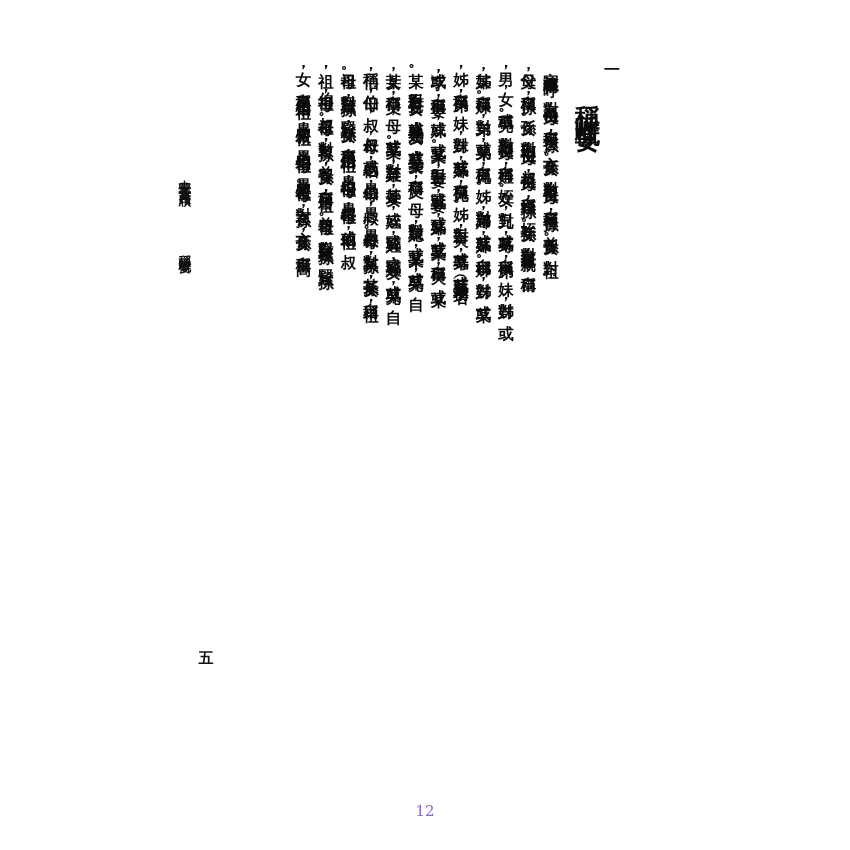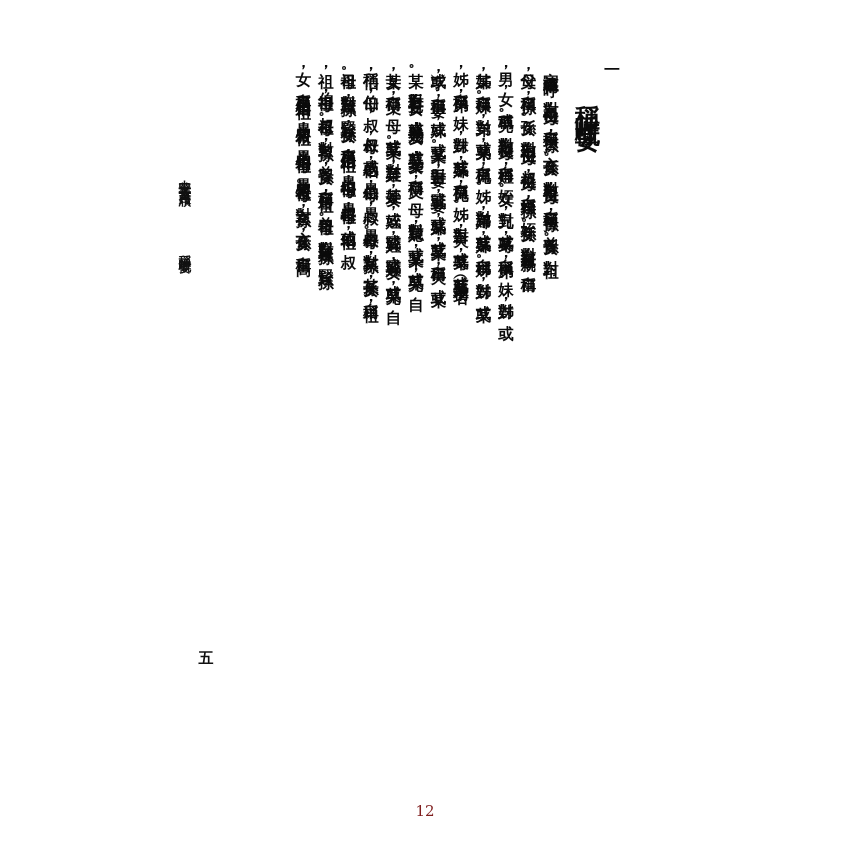--- a/index.html
+++ b/index.html
@@ -92,21 +92,21 @@
   }
 
   
   #folio-bottom {
     position: absolute;
     left: 0;
     right: 0;
     bottom: 30px;
     text-align: center;
     font-size: 15px;
-    color: #7f1d1d;
+    color: #8b5cf6;
     font-family: "DejaVu Serif", "Liberation Serif", serif;
   }
 </style>
 </head>
 <body>
 
 <div id="page">
 
   <div id="text-block">
 

